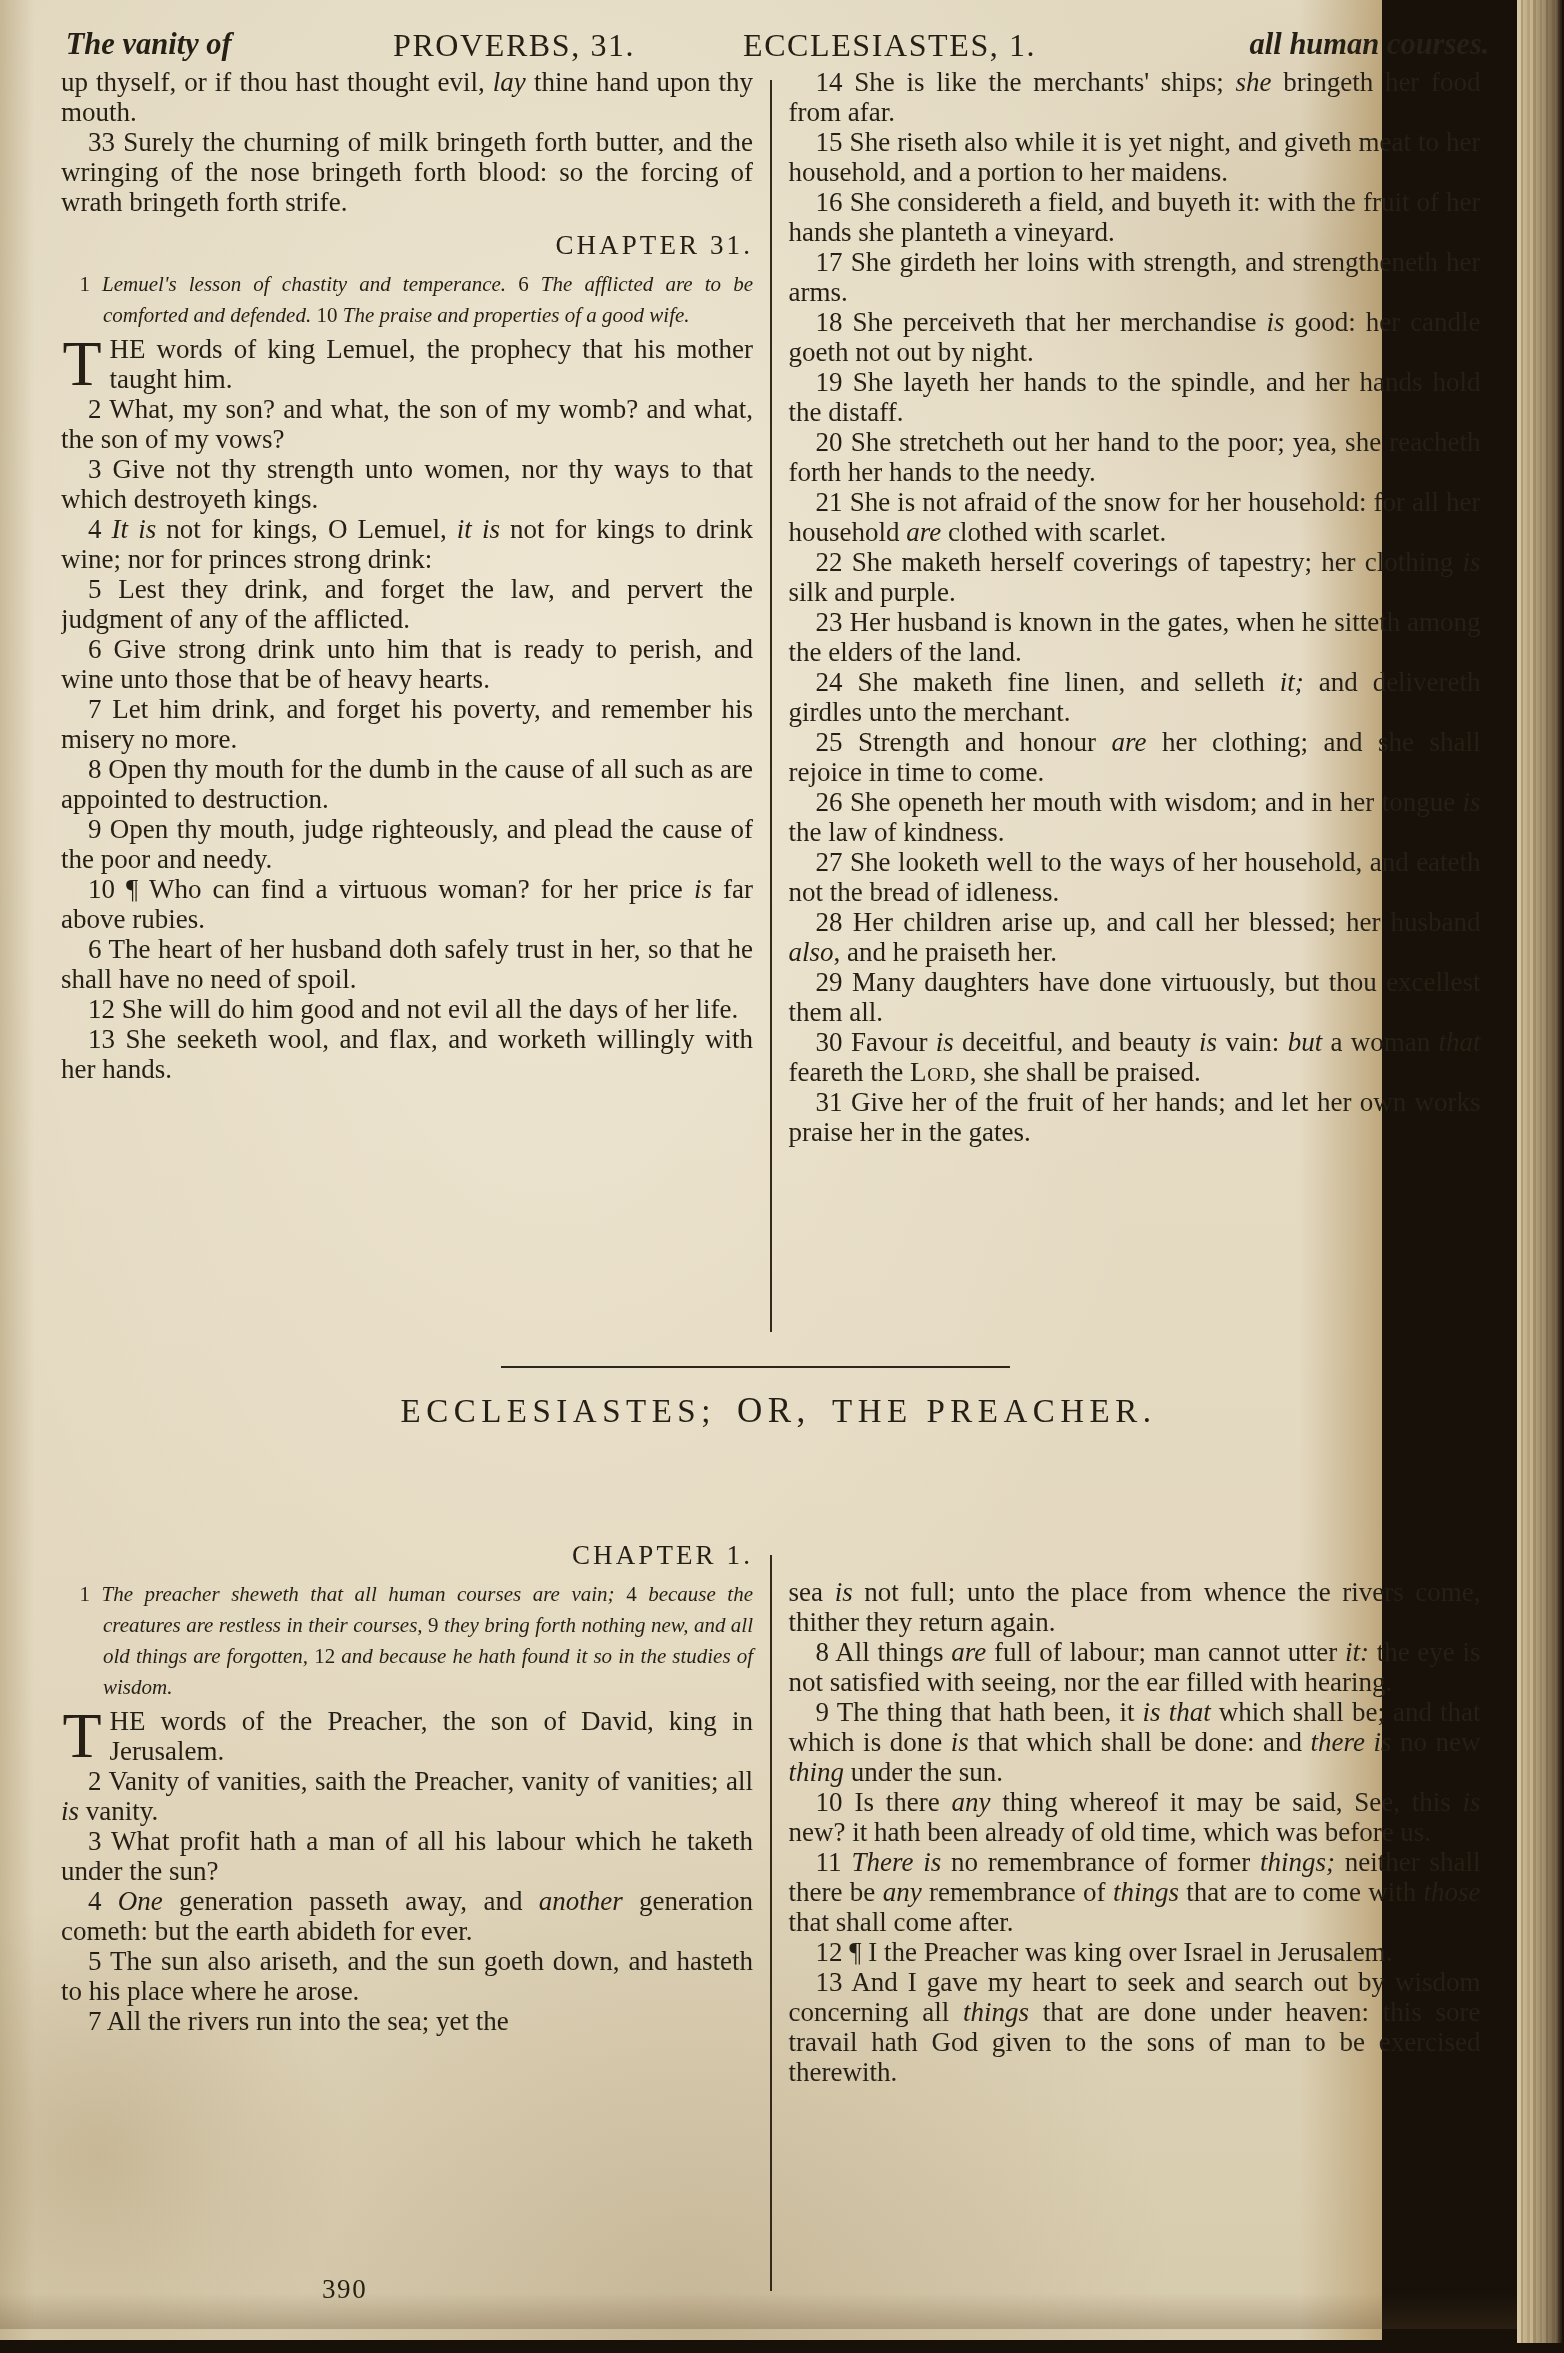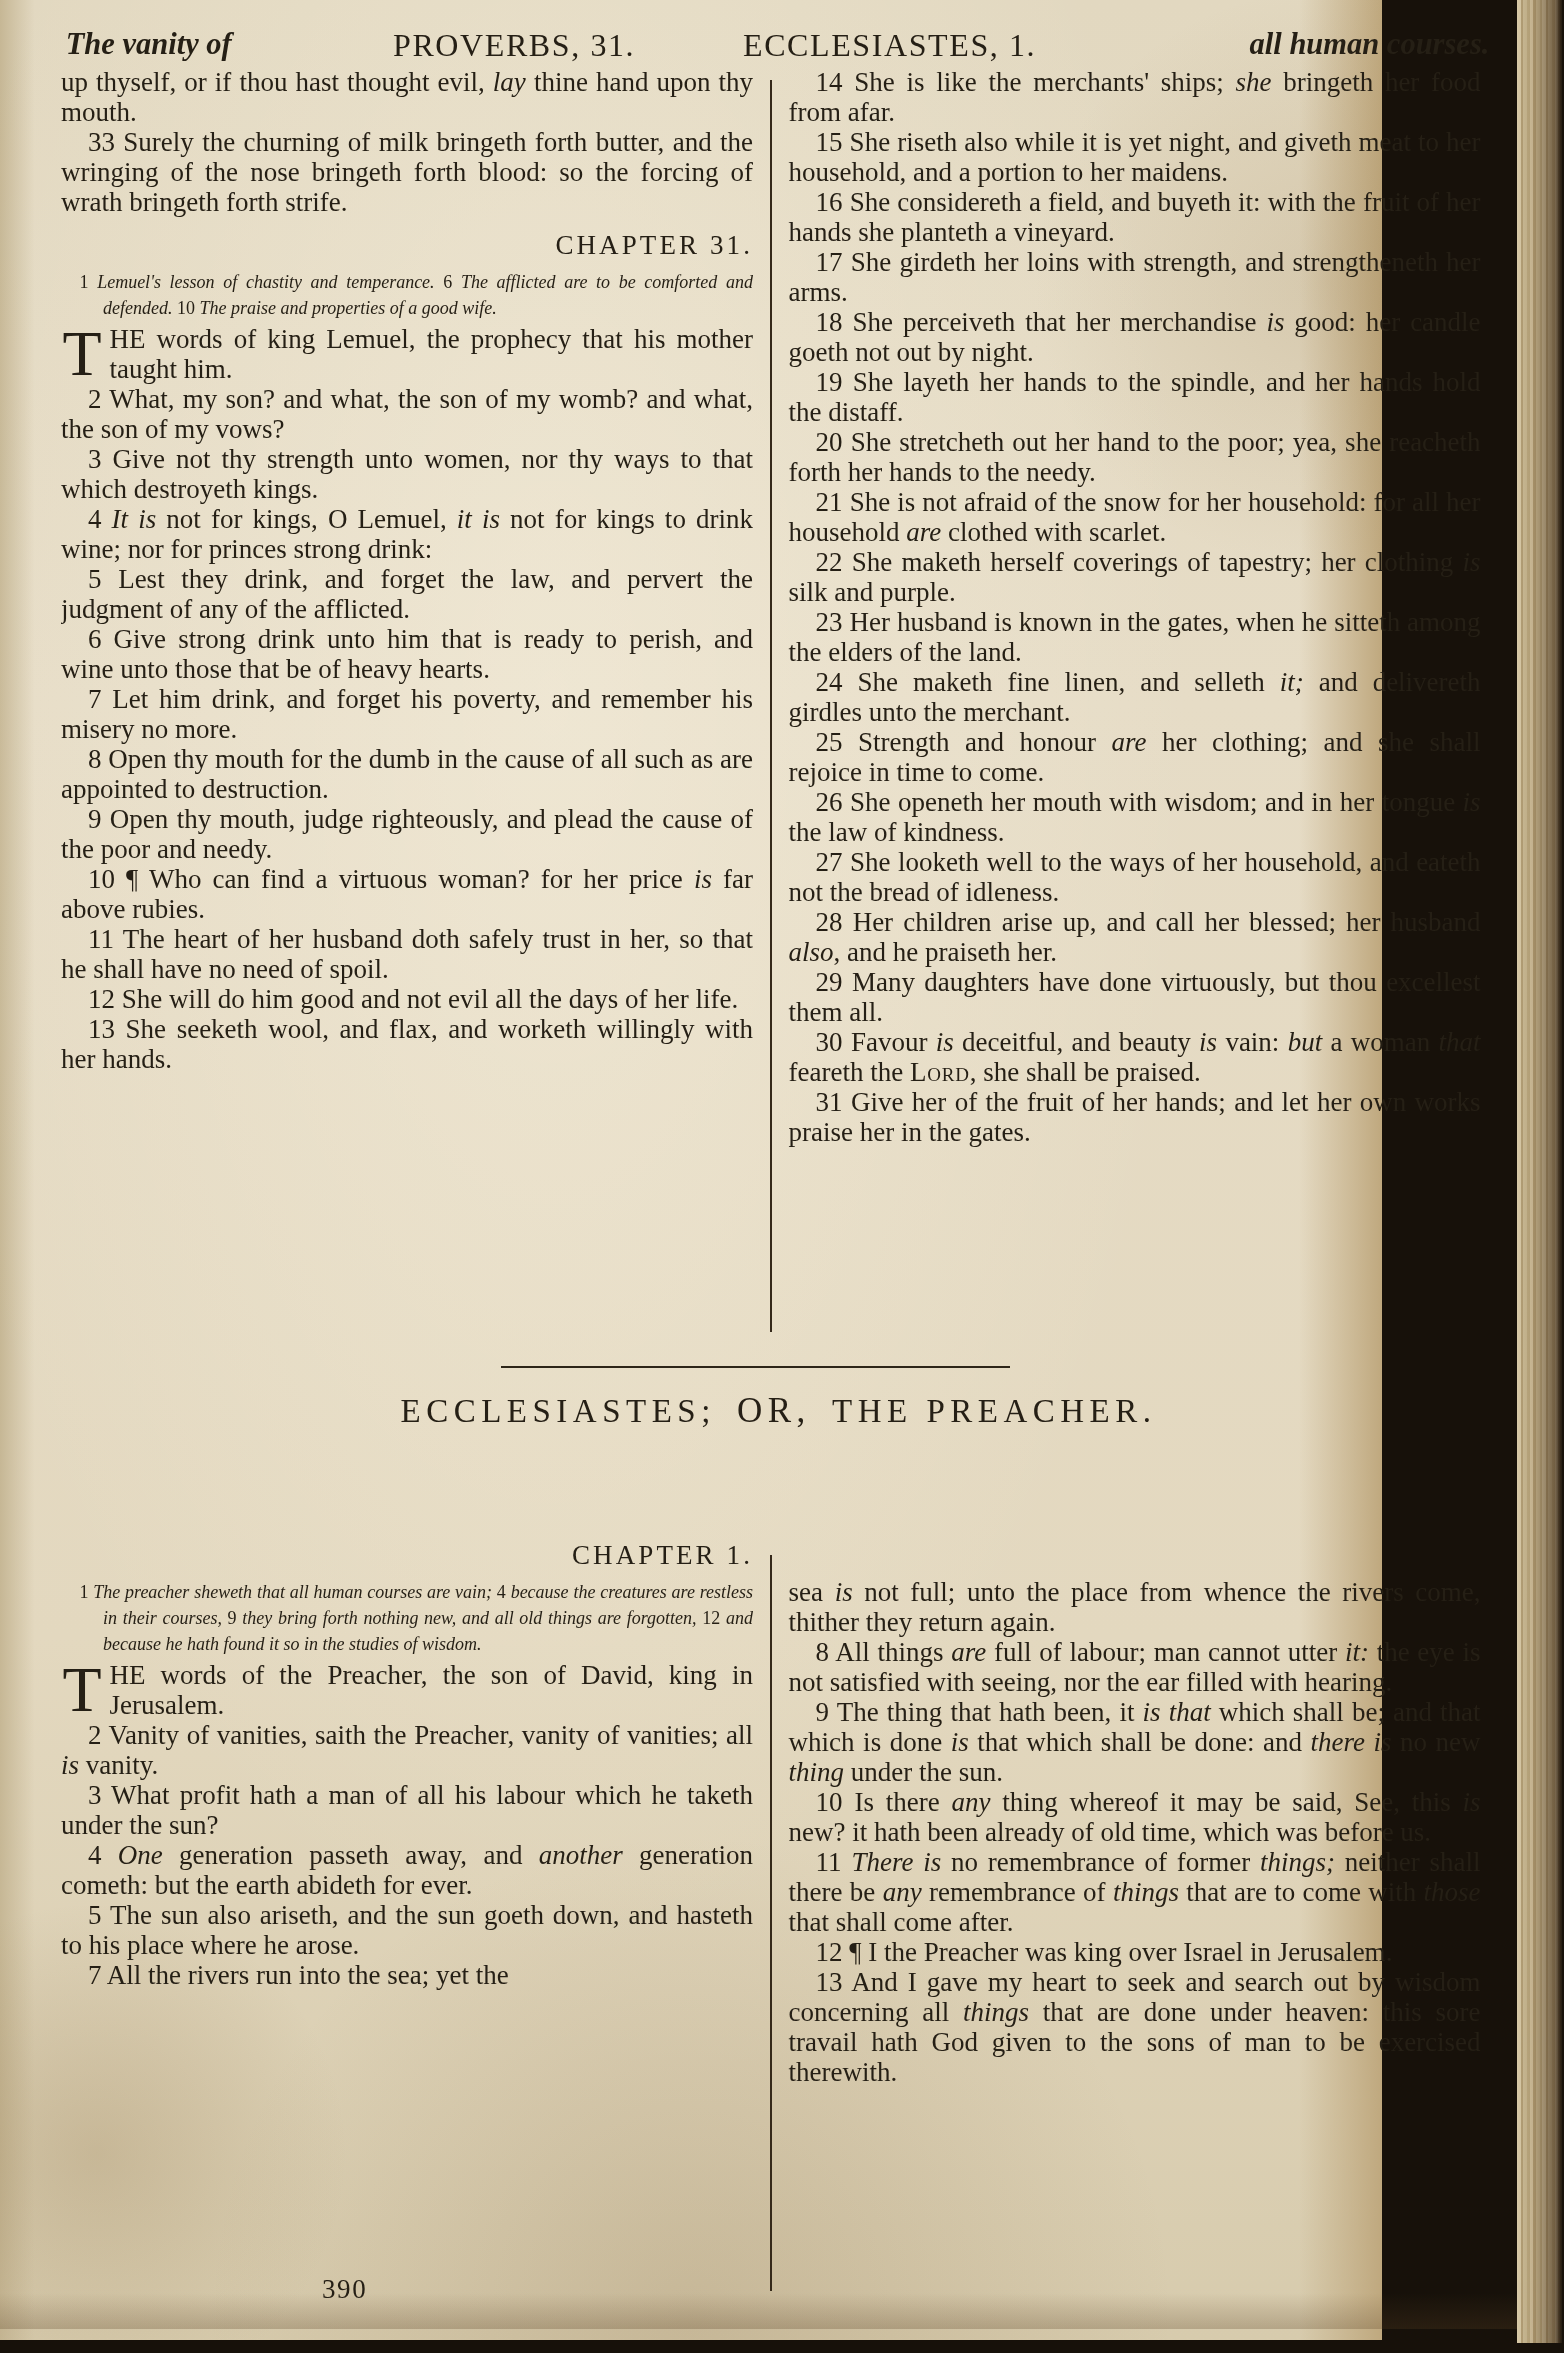--- a/index.html
+++ b/index.html
@@ -51,21 +51,21 @@
   .col.pad-top { padding-top:50px; }
   .divider { width:1.6px; background:#35291a; margin:0 17px; align-self:flex-start; }
   .prov-div { margin-top:12.5px; height:1252px; }
   .eccl-div { margin-top:28px; height:736px; }
 
   .col p { text-align:justify; }
   .col p.verse   { text-indent:27px; }
   .col p.cont    { text-indent:0; }
   .col p.dropv   { text-indent:0; }
   .col p.chapter { text-align:right; text-indent:0; font-size:27px; letter-spacing:3.1px; margin:12.5px 0 9.4px; }
-  .col p.summary { font-style:italic; font-size:18px; line-height:26px; padding-left:42px; text-indent:-23.5px; margin-bottom:3.1px; }
+  .col p.summary { font-style:italic; font-size:21px; line-height:31px; padding-left:42px; text-indent:-23.5px; margin-bottom:3.1px; }
   .col .rm { font-style:normal; }
   .col .sc { font-variant:small-caps; letter-spacing:0.8px;margin-top:26px; }
   .dropcap { float:left; font-size:64px; line-height:56px; height:56px; padding:1.6px 7.8px 0 1.6px; }
 
   
   .rule { position:absolute; top:1366px; left:501px; width:509px; height:2.3px; background:#2d2518; }
   .main-title { position:absolute; top:1391px; left:0; width:1557px; text-align:center; letter-spacing:5.5px; white-space:nowrap; }
   .main-title .big { font-size:33px; }
   .main-title .or  { font-size:35px; margin:0 12.5px; }
 
@@ -92,21 +92,21 @@
         <p class="verse dropv"><span class="dropcap">T</span>HE words of king Lemuel, the prophecy that his mother taught him.</p>
         <p class="verse">2 What, my son? and what, the son of my womb? and what, the son of my vows?</p>
         <p class="verse">3 Give not thy strength unto women, nor thy ways to that which destroyeth kings.</p>
         <p class="verse">4 <i>It is</i> not for kings, O Lemuel, <i>it is</i> not for kings to drink wine; nor for princes strong drink:</p>
         <p class="verse">5 Lest they drink, and forget the law, and pervert the judgment of any of the afflicted.</p>
         <p class="verse">6 Give strong drink unto him that is ready to perish, and wine unto those that be of heavy hearts.</p>
         <p class="verse">7 Let him drink, and forget his poverty, and remember his misery no more.</p>
         <p class="verse">8 Open thy mouth for the dumb in the cause of all such as are appointed to destruction.</p>
         <p class="verse">9 Open thy mouth, judge righteously, and plead the cause of the poor and needy.</p>
         <p class="verse">10 ¶ Who can find a virtuous woman? for her price <i>is</i> far above rubies.</p>
-        <p class="verse">11 The heart of her husband doth safely trust in her, so that he shall have no need of spoil.</p>
+        <p class="verse">6 The heart of her husband doth safely trust in her, so that he shall have no need of spoil.</p>
         <p class="verse">12 She will do him good and not evil all the days of her life.</p>
         <p class="verse">13 She seeketh wool, and flax, and worketh willingly with her hands.</p>
       </div>
     <div class="divider prov-div"></div>
     <div class="col">
         <p class="verse">14 She is like the merchants' ships; <i>she</i> bringeth her food from afar.</p>
         <p class="verse">15 She riseth also while it is yet night, and giveth meat to her household, and a portion to her maidens.</p>
         <p class="verse">16 She considereth a field, and buyeth it: with the fruit of her hands she planteth a vineyard.</p>
         <p class="verse">17 She girdeth her loins with strength, and strengtheneth her arms.</p>
         <p class="verse">18 She perceiveth that her merchandise <i>is</i> good: her candle goeth not out by night.</p>

